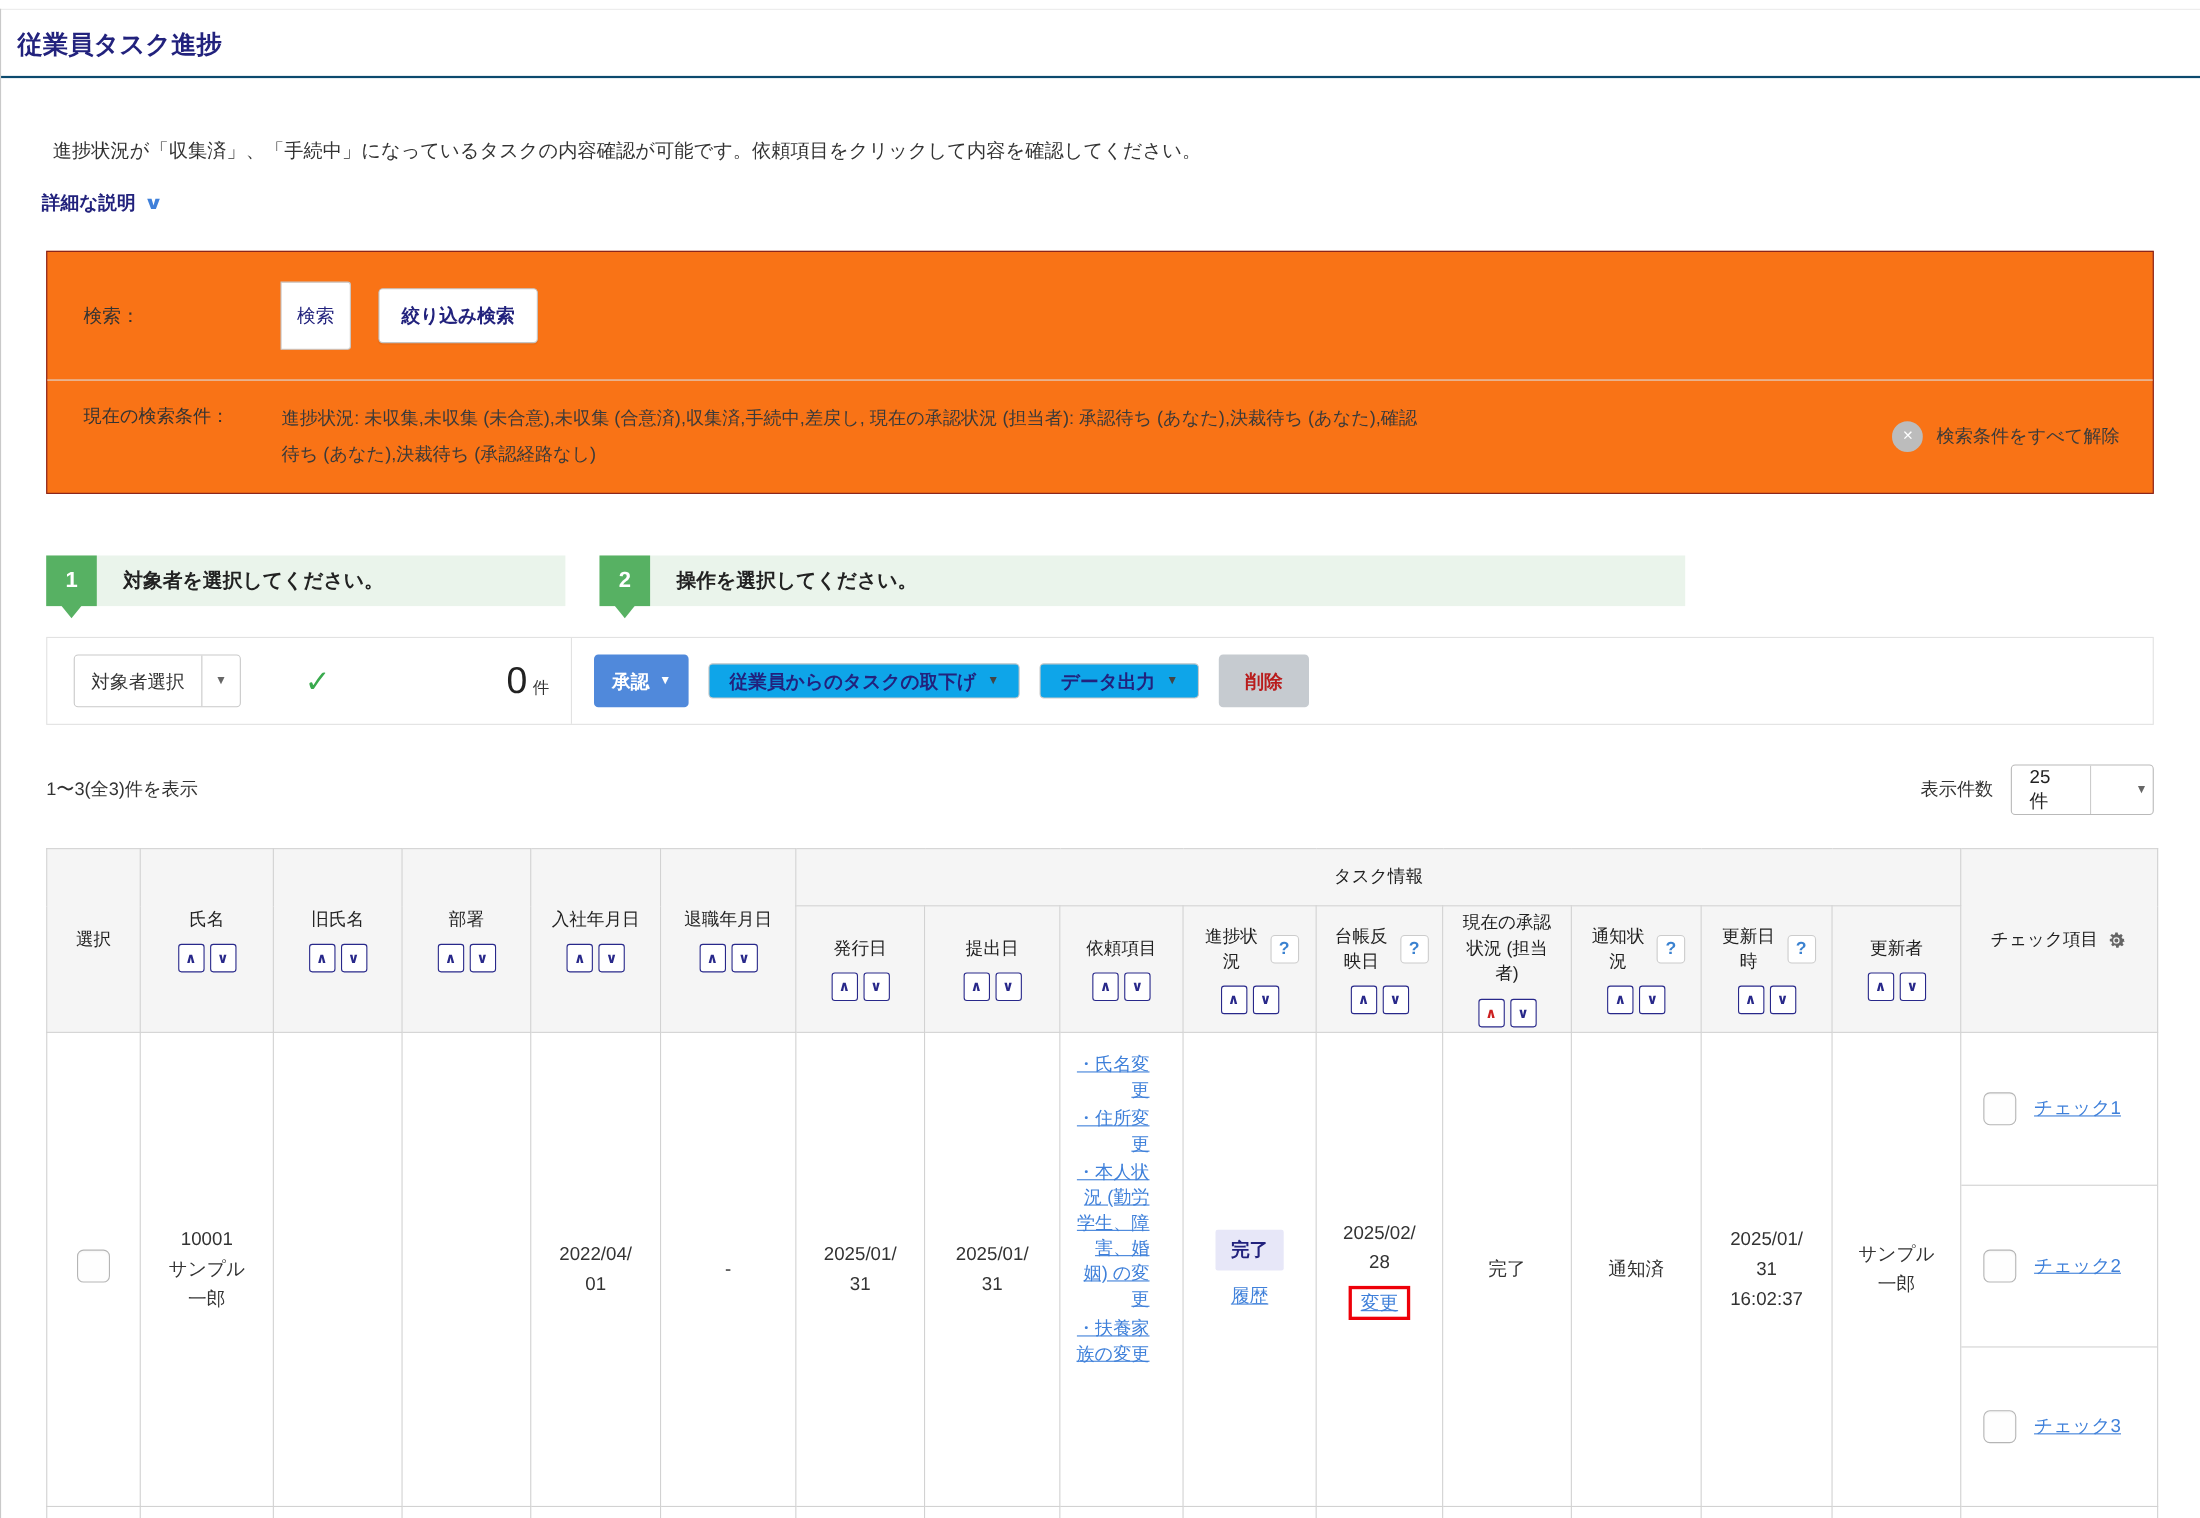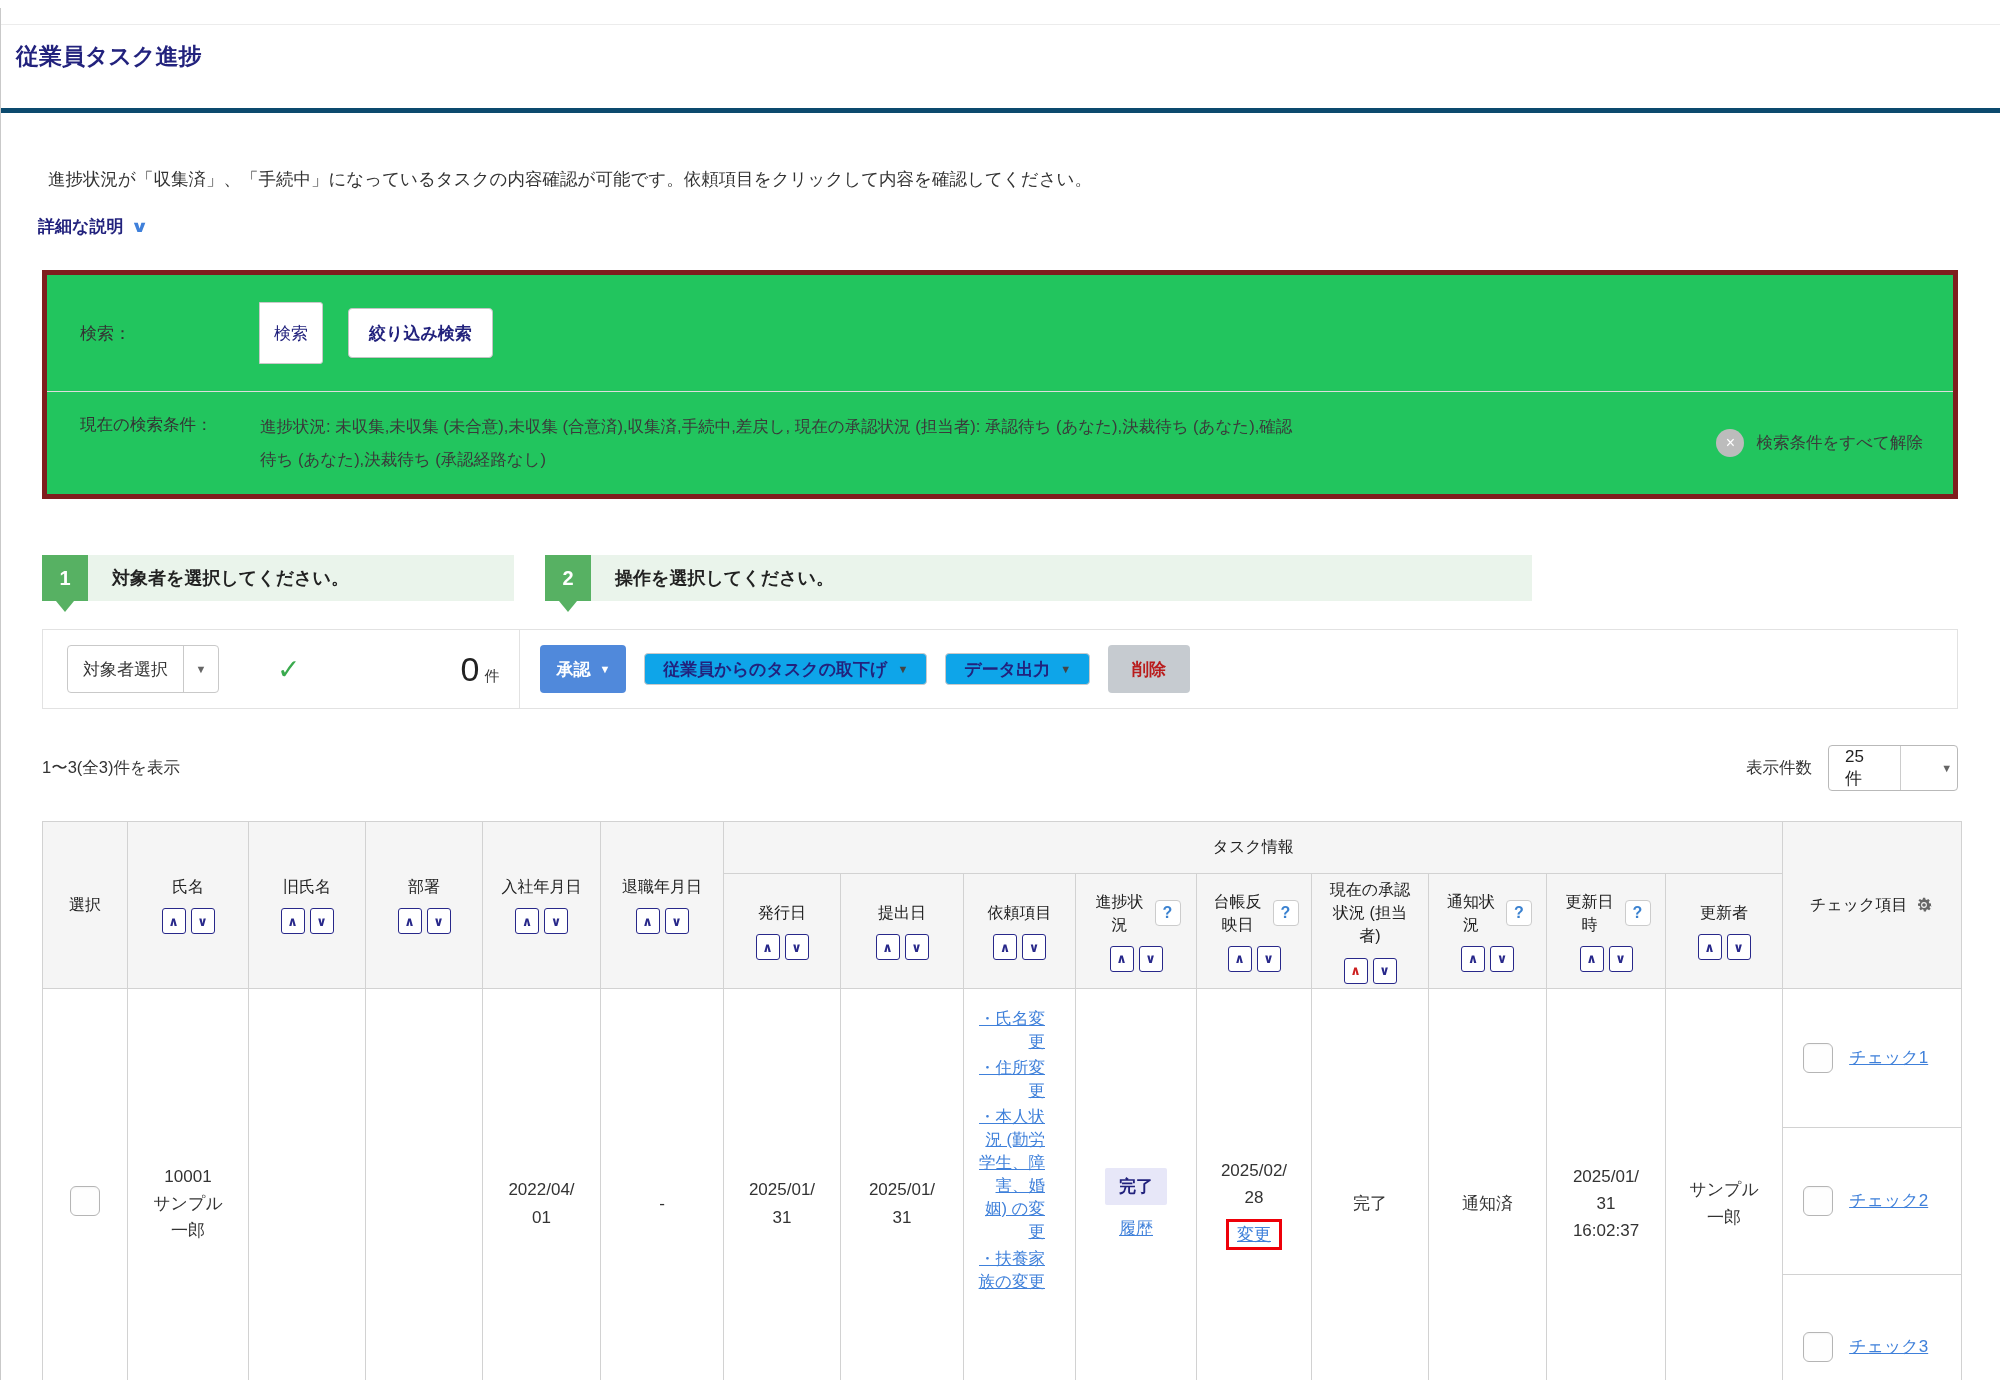--- a/index.html
+++ b/index.html
@@ -6,30 +6,30 @@
   html,body { margin:0; padding:0; }
   body {
     width:2000px; height:1380px; overflow:hidden;
     background:#fff; color:#333;
     font-family:"Liberation Sans","DejaVu Sans",sans-serif;
     position:relative;
   }
   .left-edge { position:absolute; left:0; top:8px; bottom:0; width:1px; background:#c9c9c9; }
 
   
-  .page-header { margin-top:24px; border-top:1px solid #ececec; border-bottom:5px solid #0c4a6e; padding:16px 16px 36px; background:#fff; }
+  .page-header { margin-top:8px; border-top:1px solid #ececec; border-bottom:2px solid #0c4a6e; padding:16px 16px 13px; background:#fff; }
   .page-title { color:#22227d; font-size:23px; font-weight:bold; }
 
   .desc { margin:54px 48px 0; font-size:17.5px; color:#333; }
   .detail-link { margin:24px 38px 0; display:flex; align-items:center; gap:10px; width:max-content; cursor:pointer; }
   .detail-link .txt { color:#22227d; font-weight:bold; font-size:17px; }
   .detail-link .chev { color:#3f80da; font-size:16px; font-weight:bold; transform:scaleX(1.4); }
 
   
-  .search-panel { margin:32px 42px 0; border:5px solid #7f1d1d; background:#22c55e; }
+  .search-panel { margin:32px 42px 0; border:1px solid #7f1d1d; background:#f97316; }
   .search-row1 { display:flex; align-items:center; padding:27px 24px 27px 33px; }
   .search-label { width:180px; font-size:17px; color:#333; flex:0 0 auto; }
   .search-input { width:800px; height:50px; border:1px solid #c9c9c9; border-radius:3px 0 0 3px; padding:0 16px; font-size:17px; background:#fff; color:#333; outline:none; font-family:inherit; }
   .search-input::placeholder { color:#a9a9a9; }
   .btn-search { height:62px; padding:0 14px; margin-left:-1px; background:#fff; border:1px solid #c9c9c9; border-radius:0 3px 3px 0; color:#22227d; font-weight:normal; font-size:17px; cursor:pointer; font-family:inherit; }
   .btn-filter { height:50px; padding:0 20px; margin-left:25px; background:#fff; border:1px solid #c4c4c4; border-radius:4px; color:#22227d; font-weight:bold; font-size:17px; cursor:pointer; font-family:inherit; box-shadow:0 1px 1px rgba(0,0,0,.05); }
   .search-row2 { display:flex; border-top:1px solid #ddd; padding:18px 30px 18px 33px; align-items:flex-start; }
   .cond-label { width:180px; font-size:16.5px; color:#333; flex:0 0 auto; padding-top:4px; }
   .cond-value { width:1040px; font-size:16.5px; color:#3a3a3a; line-height:2.0; }
   .clear-all { margin-left:auto; display:flex; align-items:center; gap:12px; align-self:center; cursor:pointer; }

